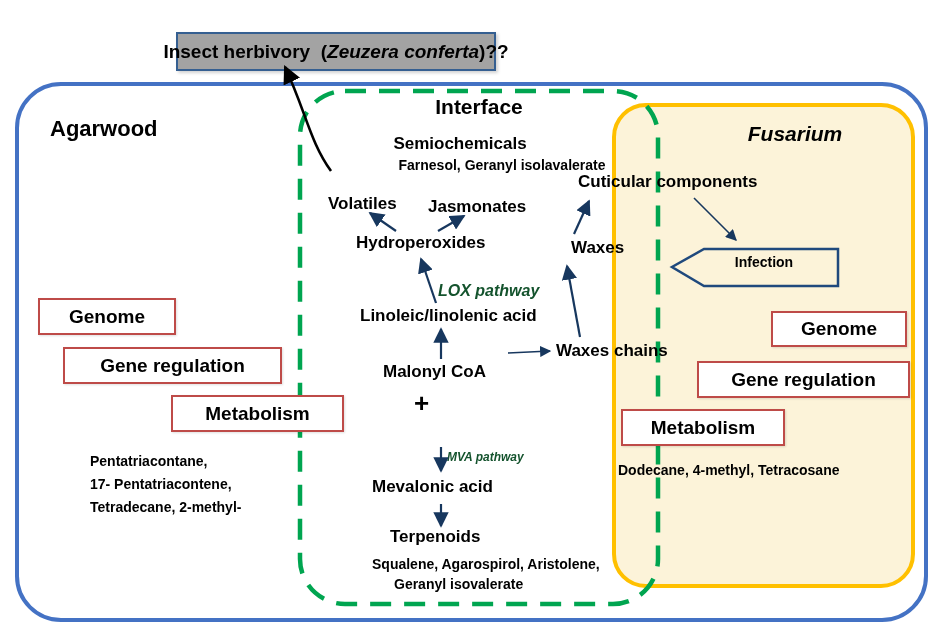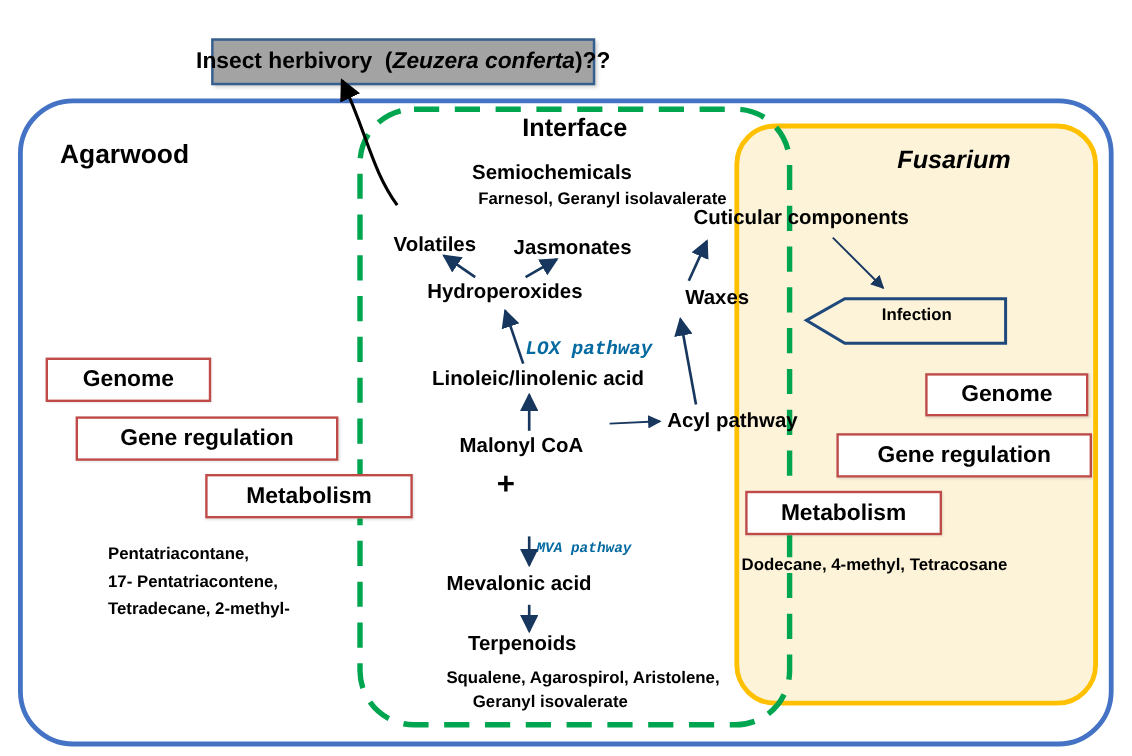--- a/index.html
+++ b/index.html
@@ -23,21 +23,21 @@
   .title-box{
     position:absolute;left:176px;top:13px;width:320px;height:39px;z-index:5;
     border:2.5px solid #355F91;background:#a3a3a3;box-shadow:2px 2px 3px rgba(0,0,0,0.18);
     display:flex;align-items:center;justify-content:center;
     font-weight:bold;font-size:19px;white-space:pre;margin-top:19px;
   }
   
   .lbl{position:absolute;font-weight:bold;white-space:nowrap;z-index:5;}
   .center{text-align:center;}
   .it{font-style:italic;}
-  .purple{color:#0369a1;font-family:Liberation Mono, monospace;}
+  .purple{color:#14532d;}
   .sm{font-size:14px;margin-left:42px;} .md{font-size:17px;} .lg{font-size:21px;} .xl{font-size:22px;}
   
   .red-box{
     position:absolute;border:2.5px solid #BE4B48;background:#fff;z-index:4;
     display:flex;align-items:center;justify-content:center;
     font-weight:bold;font-size:19px;box-shadow:1px 1px 2px rgba(0,0,0,0.12);
   }
   .compounds{position:absolute;z-index:5;font-weight:bold;font-size:14px;line-height:23px;white-space:nowrap;}
   .plus-sign{position:absolute;z-index:5;font-weight:bold;font-size:26px;line-height:1;}
 </style>
@@ -64,21 +64,21 @@
   <div class="lbl md center" style="left:370px;top:134px;width:180px;">Semiochemicals</div>
   <div class="lbl sm center" style="left:325px;top:157px;width:270px;">Farnesol, Geranyl isolavalerate</div>
   <div class="lbl md" style="left:578px;top:172px;">Cuticular components</div>
   <div class="lbl md" style="left:328px;top:194px;">Volatiles</div>
   <div class="lbl md" style="left:428px;top:197px;">Jasmonates</div>
   <div class="lbl md" style="left:356px;top:233px;">Hydroperoxides</div>
   <div class="lbl md" style="left:523px;top:238px;margin-left:48px;">Waxes</div>
   <div class="lbl it purple" style="left:438px;top:282px;font-size:16px;">LOX pathway</div>
   <div class="lbl md" style="left:360px;top:306px;">Linoleic/linolenic acid</div>
   <div class="lbl md" style="left:383px;top:362px;">Malonyl CoA</div>
-  <div class="lbl md" style="left:556px;top:341px;">Acyl pathway</div>
+  <div class="lbl md" style="left:556px;top:341px;">Waxes chains</div>
   <div class="plus-sign" style="left:414px;top:390px;">+</div>
   <div class="lbl it purple" style="left:447px;top:450px;font-size:12px;">MVA pathway</div>
   <div class="lbl md" style="left:372px;top:477px;">Mevalonic acid</div>
   <div class="lbl md" style="left:390px;top:527px;">Terpenoids</div>
   <div class="lbl sm" style="left:330px;top:556px;">Squalene, Agarospirol, Aristolene,</div>
   <div class="lbl sm" style="left:352px;top:576px;">Geranyl isovalerate</div>
 
   <div class="red-box" style="left:38px;top:298px;width:138px;height:37px;">
     <span>Genome</span>
   </div>

